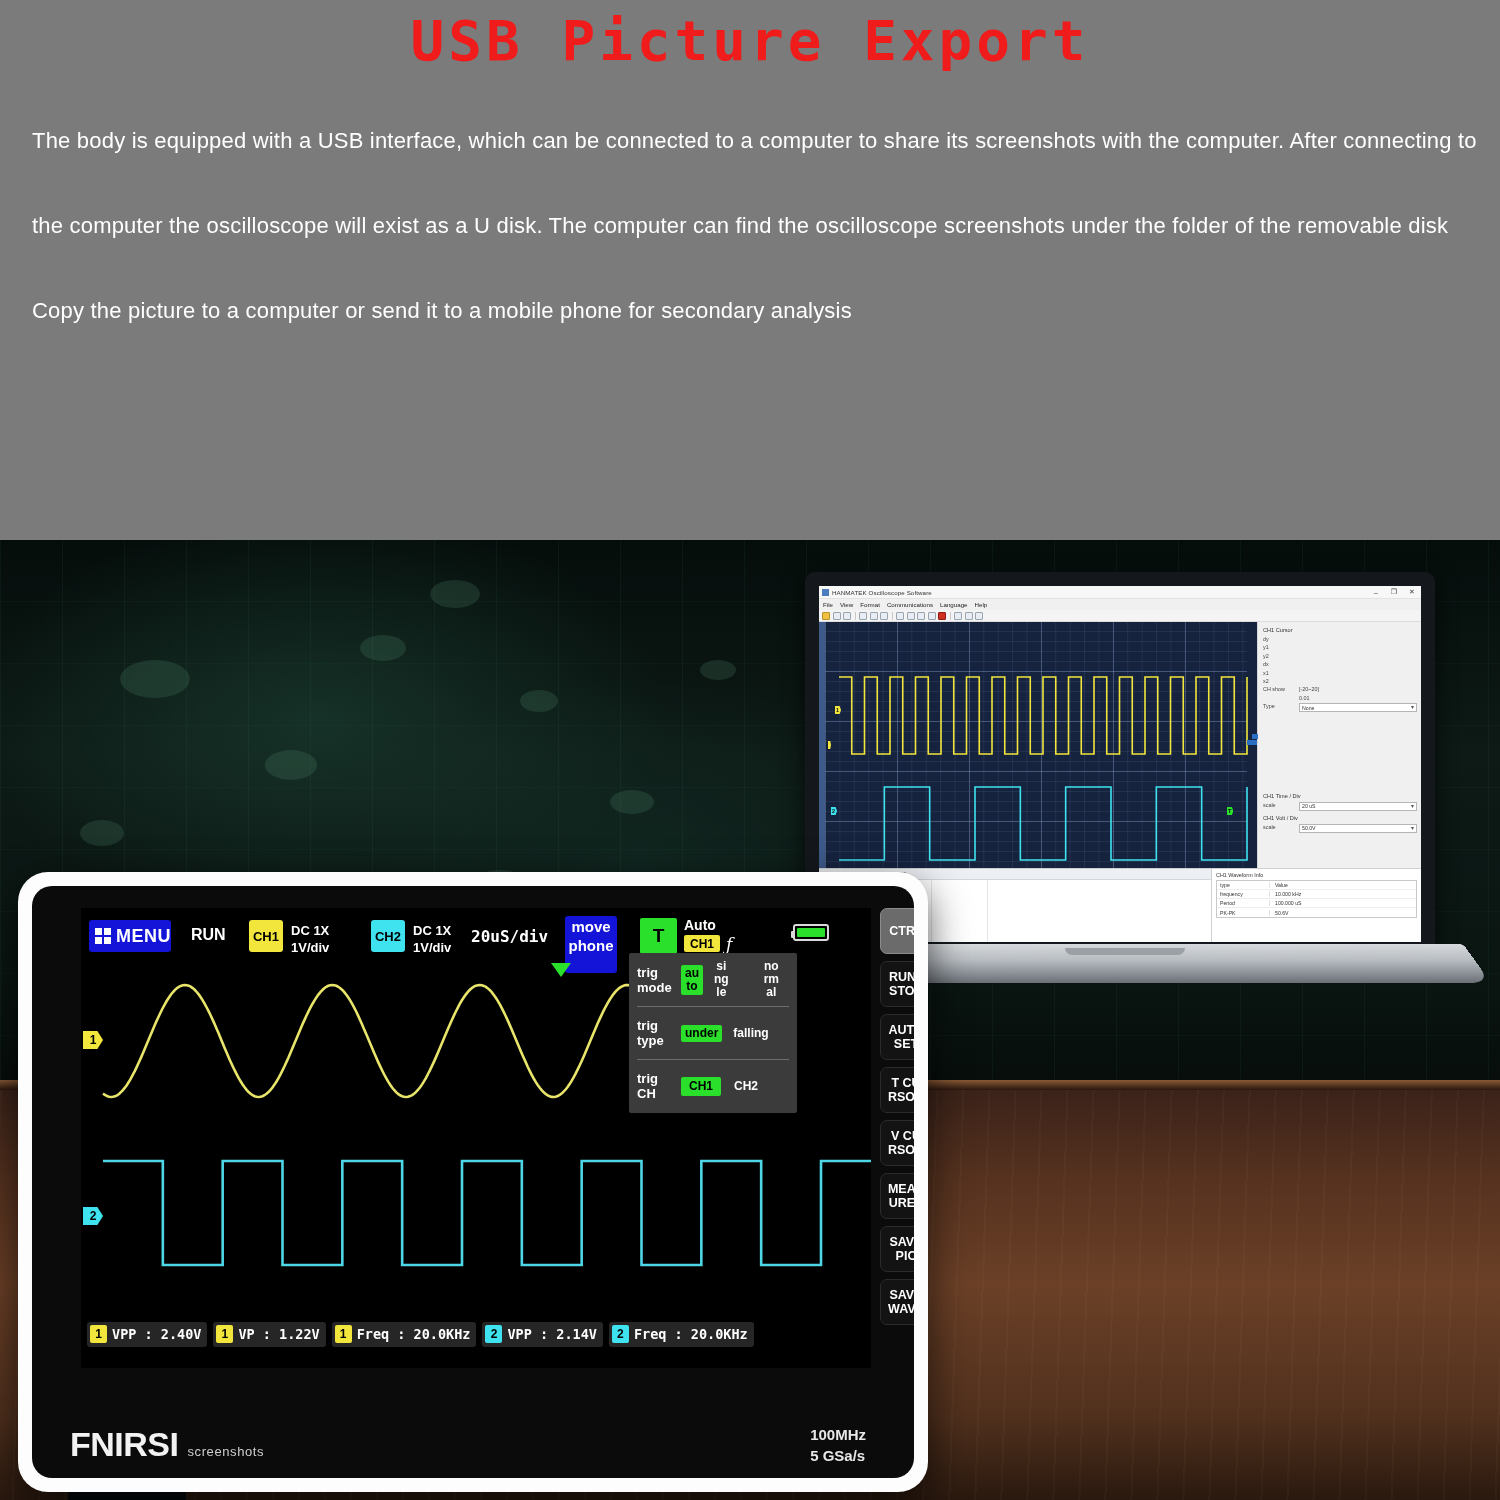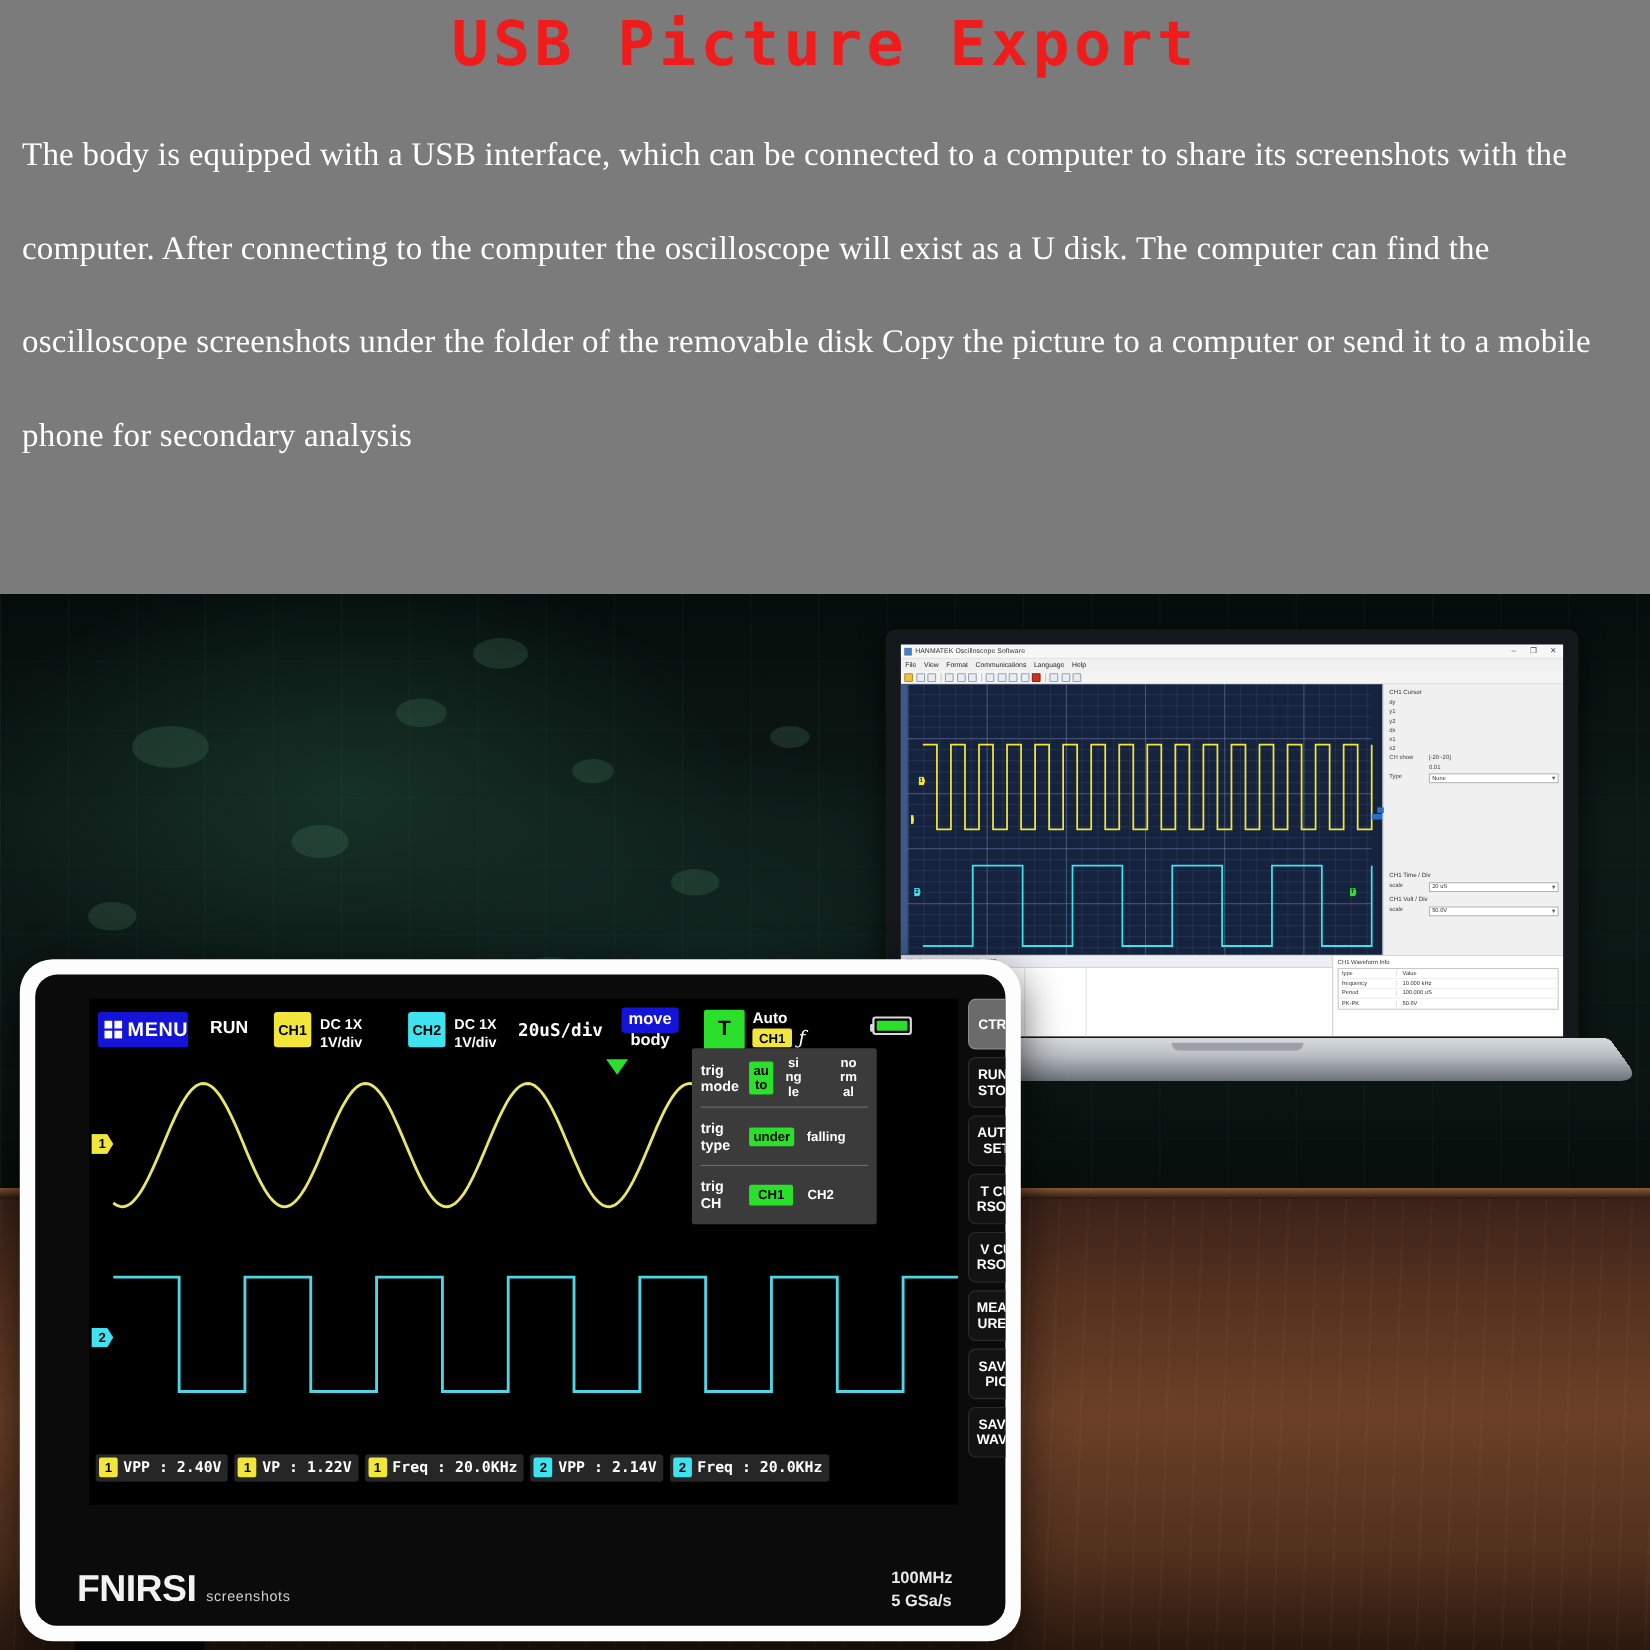--- a/index.html
+++ b/index.html
@@ -17,24 +17,24 @@
   }
   #headline {
     position: absolute; top: 8px; left: 0; width: 1500px;
     text-align: center;
     color: #f01c1c;
     font-family: "DejaVu Sans Mono", monospace;
     font-size: 56px; font-weight: 700;
     letter-spacing: 4px;
   }
   #body-copy {
-    position: absolute; top: 98px; left: 20px; width: 1462px;
+    position: absolute; top: 98px; left: 32px; width: 1462px;
     color: #ffffff;
-    font-family: Liberation Serif, serif;
-    font-size: 30px;
+    font-family: Liberation Sans, sans-serif;
+    font-size: 22px;
     line-height: 85px;
     letter-spacing: 0.2px;
     white-space: pre-wrap;
   }
 
   
   #scene {
     position: absolute; left: 0; top: 540px;
     width: 1500px; height: 960px;
     overflow: hidden;
@@ -192,21 +192,21 @@
     gap: 2px; }
   #menu-btn .glyph i { background: #fff; display: block; }
   #menu-btn .txt { color: #fff; font-weight: 700; font-size: 18px; letter-spacing: .5px; }
   #run-lbl { position: absolute; left: 110px; top: 18px; color: #fff; font-weight: 700; font-size: 16px; }
   .chtag { position: absolute; width: 34px; height: 32px; border-radius: 3px;
     display: flex; align-items: center; justify-content: center;
     font-weight: 800; font-size: 13px; color: #000; }
   .chinfo { position: absolute; color: #fff; font-weight: 700; font-size: 13px; line-height: 17px; }
   #tdiv { position: absolute; left: 390px; top: 19px; color: #fff; font-weight: 700; font-size: 16px;
     font-family: "DejaVu Sans Mono", monospace; }
-  #move-btn { position: absolute; left: 484px; top: 8px; width: 52px; height: 23px;
+  #move-btn { position: absolute; left: 484px; top: 8px; width: 52px; height: 57px;
     background: #1414d8; border-radius: 3px; color: #fff; font-weight: 700; font-size: 15px;
     text-align: center; line-height: 19px; padding-top: 1px; }
   #trig-t { position: absolute; left: 559px; top: 10px; width: 37px; height: 36px;
     background: #2ae02a; border-radius: 2px; color: #000; font-weight: 700; font-size: 19px;
     display: flex; align-items: center; justify-content: center; }
   #trig-auto { position: absolute; left: 603px; top: 9px; color: #fff; font-weight: 700; font-size: 14px; }
   #trig-ch { position: absolute; left: 603px; top: 27px; width: 36px; height: 17px;
     background: #f2e63c; color: #000; font-weight: 800; font-size: 12px;
     display: flex; align-items: center; justify-content: center; border-radius: 2px; }
   #trig-slope { position: absolute; left: 645px; top: 26px; color: #fff; font-size: 17px;
@@ -465,21 +465,21 @@
           <div class="chtag" style="left:290px;top:12px;background:#3fe3ef;">CH2</div>
           <div class="chinfo" style="left:332px;top:14px;">
             <div>DC  1X</div>
             <div>1V/div</div>
           </div>
 
           <div id="tdiv">20uS/div</div>
 
           <div id="move-btn">
             <div>move</div>
-            <div>body</div>
+            <div>phone</div>
           </div>
 
           <div id="trig-t">T</div>
           <div id="trig-auto">Auto</div>
           <div id="trig-ch">CH1</div>
           <div id="trig-slope">ƒ</div>
 
           <div id="battery">
               <i></i>
             </div>

